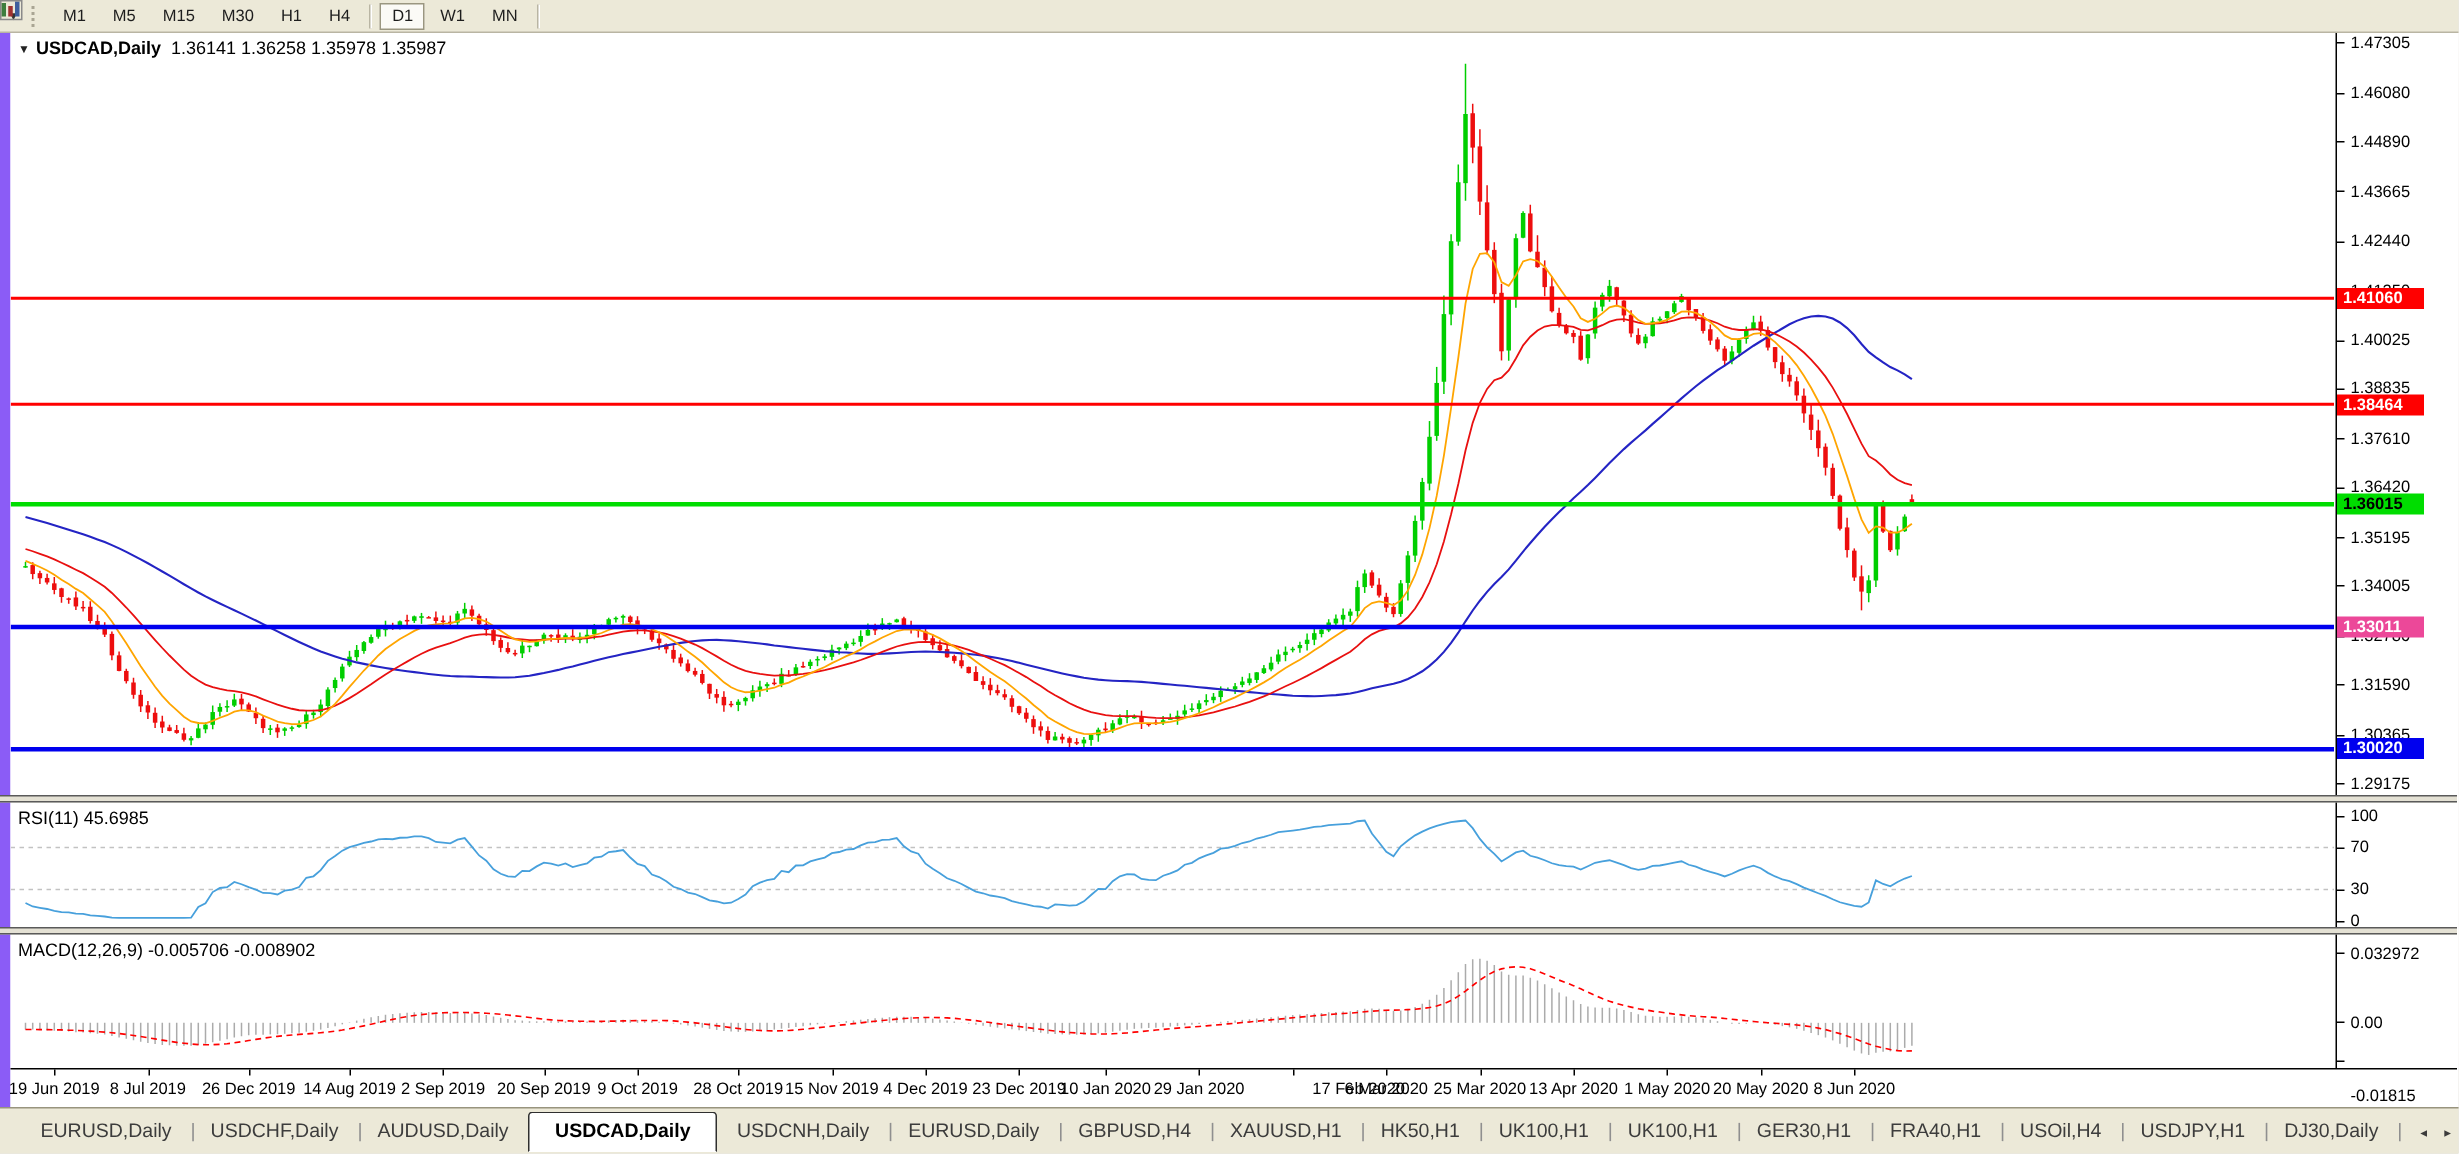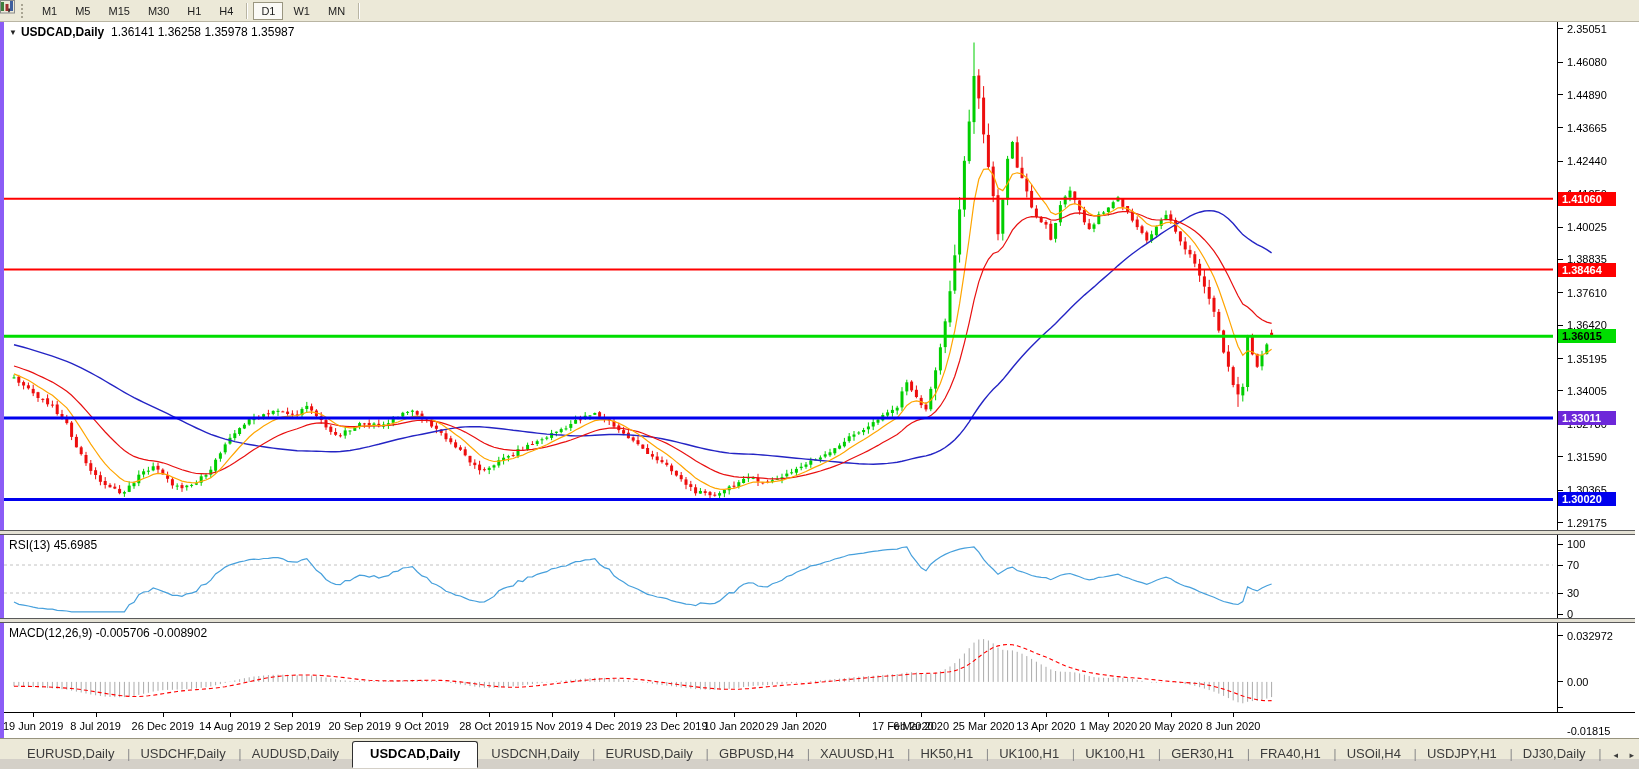--- a/index.html
+++ b/index.html
@@ -19,21 +19,21 @@
   .tfgroup{display:flex;align-items:center;}
   .tf-btn{
     font-size:11px;color:#1d1d1d;background:transparent;border:1px solid transparent;
     padding:2px 7px;margin:0 1px;font-family:"Liberation Sans",sans-serif;line-height:12px;
   }
   .tf-btn.active{background:#FBFAF6;border:1px solid #9A9680;}
   .sep{width:1px;height:16px;background:#B9B5A3;border-right:1px solid #FFFFFF;margin:0 4px;}
   
   #chartwin{
     position:absolute;top:21px;left:0;width:1639px;height:717px;background:#FFFFFF;
-    border-left:4px solid #8b5cf6;box-sizing:border-box;
+    border-left:7px solid #8b5cf6;box-sizing:border-box;
   }
   .pane{position:absolute;left:0;width:1631px;background:#FFF;overflow:hidden;}
   #main-pane{top:0;height:509px;}
   #rsi-pane{top:514px;height:83px;}
   #macd-pane{top:602px;height:89px;}
   .splitter{
     position:absolute;left:-8px;width:1639px;height:5px;background:#E4E1D4;
     border-top:1px solid #5A5A5A;border-bottom:1px solid #5A5A5A;box-sizing:border-box;z-index:25;
   }
   #split1{top:509px;} #split2{top:597px;}
@@ -53,21 +53,21 @@
   .ind-label{position:absolute;left:5px;top:3px;font-size:12px;color:#000;z-index:5;}
   #date-axis{
     position:absolute;left:0;top:691px;width:1631px;height:26px;background:#FFF;
     border-top:1px solid #000;box-sizing:border-box;
   }
   .dt-tick{position:absolute;top:0;width:1px;height:4px;background:#000;}
   .dt-label{position:absolute;top:7px;font-size:11px;color:#000;white-space:nowrap;transform:translateX(-50%);text-align:right;}
   svg{position:absolute;left:0;top:0;}
   
   #tabbar{
-    position:absolute;left:0;right:0;top:738px;height:21px;background:#ECE9D8;
+    position:absolute;left:0;right:0;top:738px;height:31px;background:#ECE9D8;
     border-top:1px solid #98947E;box-sizing:border-box;display:flex;align-items:flex-start;
     padding:3px 0 0 14px;z-index:30;
   }
   .tabs{display:flex;align-items:flex-start;}
   .tab{
     position:relative;font-size:13px;color:#3c3c3c;padding:4px 13px 5px 13px;white-space:nowrap;
   }
   .tab::after{content:"|";position:absolute;right:-3px;top:4px;color:#8f8f8f;}
   .tab.active{
     background:#FFFFFF;border:1px solid #2f2f2f;border-bottom:1px solid #FFF;
@@ -651,21 +651,21 @@
         <line x1="0" y1="248.5" x2="1549" y2="248.5" stroke="#FF0000" stroke-width="2"></line>
         <line x1="0" y1="315.2" x2="1549" y2="315.2" stroke="#00DD00" stroke-width="3"></line>
         <line x1="0" y1="397.0" x2="1549" y2="397.0" stroke="#0000EE" stroke-width="3"></line>
         <line x1="0" y1="478.5" x2="1549" y2="478.5" stroke="#0000EE" stroke-width="3"></line>
       </svg>
   </div>
 
   <div class="splitter" id="split1"></div>
 
   <div class="pane" id="rsi-pane">
-    <div class="ind-label">RSI(13) 45.6985</div>
+    <div class="ind-label">RSI(11) 45.6985</div>
     <svg id="rsi-svg" width="1549" height="83">
         <line x1="0" y1="30.0" x2="1549" y2="30.0" stroke="#C2C2C2" stroke-width="1" stroke-dasharray="3,3"></line>
         <line x1="0" y1="58.0" x2="1549" y2="58.0" stroke="#C2C2C2" stroke-width="1" stroke-dasharray="3,3"></line>
         <polyline points="10.0,67.0 14.8,69.3 19.6,70.2 24.4,71.0 29.2,72.2 34.0,73.1 38.8,73.3 43.6,74.1 48.4,74.2 53.2,75.3 58.0,75.6 62.8,76.0 67.6,76.8 72.4,76.9 77.2,76.9 82.0,76.9 86.8,76.9 91.6,76.9 96.4,76.9 101.2,76.9 106.0,76.9 110.8,76.9 115.6,76.9 120.4,76.8 125.2,69.7 130.0,67.2 134.8,59.7 139.6,57.0 144.4,56.5 149.2,53.0 154.0,54.5 158.8,56.4 163.6,58.1 168.4,60.3 173.2,60.4 178.0,61.3 182.8,58.8 187.6,58.1 192.4,56.4 197.2,50.2 202.0,49.2 206.8,45.1 211.6,38.9 216.4,35.7 221.2,32.1 226.0,29.8 230.8,28.4 235.6,26.9 240.4,26.0 245.2,24.6 250.0,24.2 254.8,24.5 259.6,23.5 264.4,23.4 269.2,22.6 274.0,22.6 278.8,23.8 283.6,26.3 288.4,26.8 293.2,27.2 298.0,24.8 302.8,23.7 307.6,29.4 312.4,35.3 317.2,38.8 322.0,44.5 326.8,47.5 331.6,49.3 336.4,49.6 341.2,45.6 346.0,45.7 350.8,42.6 355.6,40.1 360.4,40.7 365.2,42.1 370.0,40.6 374.8,43.1 379.6,41.7 384.4,40.6 389.2,36.8 394.0,36.1 398.8,33.0 403.6,32.5 408.4,31.7 413.2,36.7 418.0,40.9 422.8,42.4 427.6,48.0 432.4,49.7 437.2,52.5 442.0,56.2 446.8,57.7 451.6,60.1 456.4,61.0 461.2,63.1 466.0,65.2 470.8,66.0 475.6,67.2 480.4,66.8 485.2,64.3 490.0,61.4 494.8,55.8 499.6,53.4 504.4,51.8 509.2,50.9 514.0,45.6 518.8,46.5 523.6,42.0 528.4,41.9 533.2,39.3 538.0,37.9 542.8,36.7 547.6,33.8 552.4,33.0 557.2,31.4 562.0,31.0 566.8,28.6 571.6,26.7 576.4,26.4 581.2,24.9 586.0,24.7 590.8,23.7 595.6,29.2 600.4,32.6 605.2,34.1 610.0,40.8 614.8,44.2 619.6,47.1 624.4,50.5 629.2,52.2 634.0,54.3 638.8,56.9 643.6,59.4 648.4,60.5 653.2,62.0 658.0,62.7 662.8,63.7 667.6,65.7 672.4,66.9 677.2,67.9 682.0,69.1 686.8,69.5 691.6,70.7 696.4,67.9 701.2,68.3 706.0,68.8 710.8,68.4 715.6,65.9 720.4,61.7 725.2,57.6 730.0,57.8 734.8,52.5 739.6,49.2 744.4,47.8 749.2,48.0 754.0,51.0 758.8,51.6 763.6,51.8 768.4,48.8 773.2,47.2 778.0,45.3 782.8,41.5 787.6,40.2 792.4,37.2 797.2,35.3 802.0,33.6 806.8,30.8 811.6,30.2 816.4,28.9 821.2,27.0 826.0,26.0 830.8,24.0 835.6,22.9 840.4,21.5 845.2,19.8 850.0,19.3 854.8,18.7 859.6,18.1 864.4,17.2 869.2,16.3 874.0,15.9 878.8,15.1 883.6,14.7 888.4,14.4 893.2,14.1 898.0,12.5 902.8,12.0 907.6,20.7 912.4,26.7 917.2,32.8 922.0,35.8 926.8,29.2 931.6,25.3 936.4,21.9 941.2,19.4 946.0,17.3 950.8,15.6 955.6,14.2 960.4,13.1 965.2,12.5 970.0,12.0 974.8,17.1 979.6,24.3 984.4,29.9 989.2,34.3 994.0,39.3 998.8,36.3 1003.6,33.3 1008.4,32.1 1013.2,35.5 1018.0,36.8 1022.8,38.5 1027.6,40.5 1032.4,41.7 1037.2,42.4 1042.0,42.7 1046.8,44.7 1051.6,42.5 1056.4,40.2 1061.2,39.2 1066.0,38.5 1070.8,40.1 1075.6,41.8 1080.4,43.8 1085.2,44.9 1090.0,44.1 1094.8,42.3 1099.6,42.0 1104.4,41.1 1109.2,40.1 1114.0,39.2 1118.8,41.5 1123.6,42.8 1128.4,44.8 1133.2,46.3 1138.0,47.6 1142.8,49.3 1147.6,47.5 1152.4,45.3 1157.2,43.5 1162.0,42.1 1166.8,43.8 1171.6,46.9 1176.4,49.3 1181.2,51.2 1186.0,52.4 1190.8,54.4 1195.6,56.7 1200.4,58.6 1205.2,60.5 1210.0,62.3 1214.8,64.5 1219.6,66.5 1224.4,67.7 1229.2,68.9 1234.0,69.5 1238.8,66.6 1243.6,51.9 1248.4,54.3 1253.2,55.9 1258.0,53.0 1262.8,50.7 1267.6,49.0" fill="none" stroke="#47A0DC" stroke-width="1.2"></polyline>
       </svg>
   </div>
 
   <div class="splitter" id="split2"></div>
 
   <div class="pane" id="macd-pane">
@@ -933,21 +933,21 @@
         <line x1="1253.2" y1="58.9" x2="1253.2" y2="77.9" stroke="#ABABAB" stroke-width="1"></line>
         <line x1="1258" y1="58.9" x2="1258" y2="77.0" stroke="#ABABAB" stroke-width="1"></line>
         <line x1="1262.8" y1="58.9" x2="1262.8" y2="75.6" stroke="#ABABAB" stroke-width="1"></line>
         <line x1="1267.6" y1="58.9" x2="1267.6" y2="74.1" stroke="#ABABAB" stroke-width="1"></line>
         <polyline points="10.0,63.3 14.8,63.3 19.6,63.4 24.4,63.4 29.2,63.5 34.0,63.6 38.8,63.8 43.6,63.9 48.4,64.2 53.2,64.4 58.0,64.8 62.8,65.1 67.6,65.5 72.4,66.0 77.2,66.6 82.0,67.3 86.8,68.0 91.6,68.8 96.4,69.6 101.2,70.4 106.0,71.2 110.8,71.9 115.6,72.5 120.4,73.0 125.2,73.4 130.0,73.5 134.8,73.5 139.6,73.2 144.4,72.8 149.2,72.2 154.0,71.5 158.8,70.7 163.6,69.9 168.4,69.2 173.2,68.5 178.0,67.9 182.8,67.4 187.6,67.0 192.4,66.6 197.2,66.3 202.0,65.9 206.8,65.5 211.6,65.0 216.4,64.4 221.2,63.7 226.0,62.8 230.8,61.9 235.6,60.9 240.4,59.8 245.2,58.7 250.0,57.6 254.8,56.6 259.6,55.6 264.4,54.7 269.2,54.0 274.0,53.4 278.8,52.9 283.6,52.5 288.4,52.2 293.2,52.1 298.0,52.0 302.8,52.0 307.6,52.1 312.4,52.2 317.2,52.5 322.0,52.8 326.8,53.2 331.6,53.7 336.4,54.2 341.2,54.7 346.0,55.3 350.8,55.9 355.6,56.5 360.4,56.9 365.2,57.3 370.0,57.5 374.8,57.7 379.6,57.8 384.4,57.9 389.2,57.9 394.0,57.9 398.8,57.8 403.6,57.7 408.4,57.6 413.2,57.5 418.0,57.4 422.8,57.3 427.6,57.3 432.4,57.3 437.2,57.4 442.0,57.6 446.8,58.0 451.6,58.4 456.4,58.9 461.2,59.5 466.0,60.1 470.8,60.8 475.6,61.4 480.4,62.1 485.2,62.7 490.0,63.3 494.8,63.7 499.6,64.0 504.4,64.2 509.2,64.3 514.0,64.2 518.8,64.0 523.6,63.6 528.4,63.2 533.2,62.7 538.0,62.2 542.8,61.7 547.6,61.1 552.4,60.5 557.2,60.0 562.0,59.4 566.8,58.9 571.6,58.3 576.4,57.8 581.2,57.3 586.0,56.9 590.8,56.4 595.6,56.0 600.4,55.7 605.2,55.5 610.0,55.3 614.8,55.3 619.6,55.4 624.4,55.6 629.2,55.9 634.0,56.4 638.8,56.9 643.6,57.4 648.4,58.1 653.2,58.7 658.0,59.4 662.8,60.0 667.6,60.7 672.4,61.3 677.2,62.0 682.0,62.6 686.8,63.2 691.6,63.8 696.4,64.4 701.2,64.9 706.0,65.3 710.8,65.7 715.6,66.0 720.4,66.3 725.2,66.3 730.0,66.3 734.8,66.2 739.6,65.9 744.4,65.6 749.2,65.1 754.0,64.7 758.8,64.2 763.6,63.7 768.4,63.3 773.2,62.8 778.0,62.4 782.8,62.0 787.6,61.7 792.4,61.3 797.2,60.9 802.0,60.5 806.8,60.1 811.6,59.6 816.4,59.2 821.2,58.7 826.0,58.3 830.8,57.8 835.6,57.3 840.4,56.9 845.2,56.4 850.0,56.0 854.8,55.5 859.6,55.1 864.4,54.7 869.2,54.2 874.0,53.8 878.8,53.4 883.6,53.0 888.4,52.7 893.2,52.4 898.0,52.0 902.8,51.5 907.6,51.1 912.4,50.8 917.2,50.5 922.0,50.4 926.8,50.3 931.6,50.1 936.4,49.8 941.2,49.3 946.0,48.7 950.8,47.7 955.6,46.1 960.4,44.0 965.2,41.1 970.0,37.7 974.8,34.0 979.6,30.4 984.4,27.2 989.2,24.6 994.0,22.9 998.8,21.9 1003.6,21.5 1008.4,21.8 1013.2,22.8 1018.0,24.4 1022.8,26.3 1027.6,28.3 1032.4,30.4 1037.2,32.2 1042.0,34.1 1046.8,36.2 1051.6,38.5 1056.4,40.7 1061.2,42.7 1066.0,44.5 1070.8,46.0 1075.6,47.3 1080.4,48.4 1085.2,49.5 1090.0,50.3 1094.8,51.1 1099.6,51.7 1104.4,52.4 1109.2,53.1 1114.0,53.6 1118.8,54.1 1123.6,54.5 1128.4,54.8 1133.2,55.1 1138.0,55.5 1142.8,56.0 1147.6,56.5 1152.4,57.0 1157.2,57.5 1162.0,58.0 1166.8,58.5 1171.6,58.8 1176.4,59.2 1181.2,59.6 1186.0,59.9 1190.8,60.3 1195.6,60.8 1200.4,61.5 1205.2,62.4 1210.0,63.4 1214.8,64.7 1219.6,66.1 1224.4,67.7 1229.2,69.4 1234.0,71.2 1238.8,73.0 1243.6,74.5 1248.4,75.7 1253.2,76.7 1258.0,77.4 1262.8,77.7 1267.6,77.6" fill="none" stroke="#FF0000" stroke-width="1.1" stroke-dasharray="4,3"></polyline>
       </svg>
   </div>
 
   <div id="axis-col">
       <div class="ax-tick" style="top: 7.26164px;"></div>
-      <div class="ax-label" style="top: 1.76164px;">2.35051</div>
+      <div class="ax-label" style="top: 1.76164px;">1.47305</div>
       <div class="ax-tick" style="top: 40.6231px;"></div>
       <div class="ax-label" style="top: 35.1231px;">1.46080</div>
       <div class="ax-tick" style="top: 73.0313px;"></div>
       <div class="ax-label" style="top: 67.5313px;">1.44890</div>
       <div class="ax-tick" style="top: 106.393px;"></div>
       <div class="ax-label" style="top: 100.893px;">1.43665</div>
       <div class="ax-tick" style="top: 139.754px;"></div>
       <div class="ax-label" style="top: 134.254px;">1.42440</div>
       <div class="ax-tick" style="top: 172.162px;"></div>
       <div class="ax-label" style="top: 166.662px;">1.41250</div>
@@ -967,21 +967,21 @@
       <div class="ax-label" style="top: 397.333px;">1.32780</div>
       <div class="ax-tick" style="top: 435.241px;"></div>
       <div class="ax-label" style="top: 429.741px;">1.31590</div>
       <div class="ax-tick" style="top: 468.602px;"></div>
       <div class="ax-label" style="top: 463.102px;">1.30365</div>
       <div class="ax-tick" style="top: 501.011px;"></div>
       <div class="ax-label" style="top: 495.511px;">1.29175</div>
       <div class="px-label" style="top: 170.837px; background: rgb(255, 0, 0); color: rgb(255, 255, 255);">1.41060</div>
       <div class="px-label" style="top: 241.536px; background: rgb(255, 0, 0); color: rgb(255, 255, 255);">1.38464</div>
       <div class="px-label" style="top: 308.231px; background: rgb(0, 221, 0); color: rgb(0, 0, 0);">1.36015</div>
-      <div class="px-label" style="top: 390.042px; background: #6d28d9; color: rgb(255, 255, 255);">1.33011</div>
+      <div class="px-label" style="top: 390.042px; background: #ec4899; color: rgb(255, 255, 255);">1.33011</div>
       <div class="px-label" style="top: 471.498px; background: rgb(0, 0, 238); color: rgb(255, 255, 255);">1.30020</div>
       <div class="ax-tick" style="top: 522.5px;"></div>
       <div class="ax-label" style="top: 517px;">100</div>
       <div class="ax-tick" style="top: 543.5px;"></div>
       <div class="ax-label" style="top: 538px;">70</div>
       <div class="ax-tick" style="top: 571.5px;"></div>
       <div class="ax-label" style="top: 566px;">30</div>
       <div class="ax-tick" style="top: 592.5px;"></div>
       <div class="ax-label" style="top: 587px;">0</div>
       <div class="ax-tick" style="top: 614.153px;"></div>

